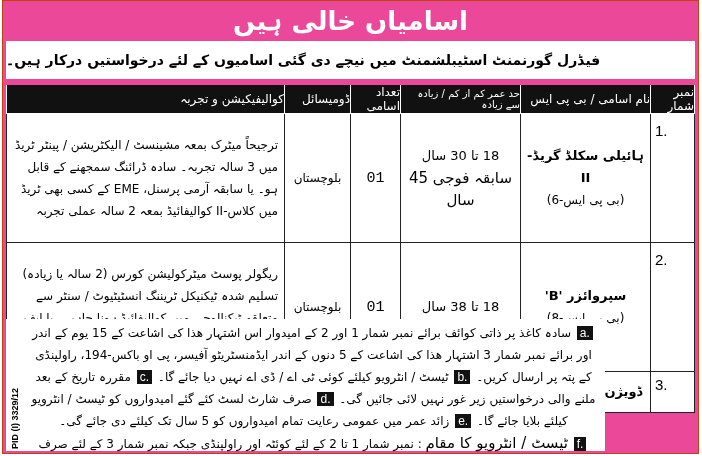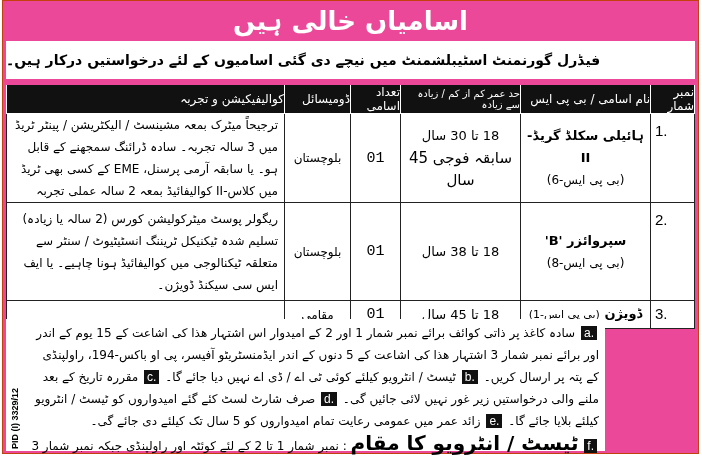--- a/index.html
+++ b/index.html
@@ -31,31 +31,31 @@
   table.jobs td {
     background: #fff; border: 1px solid #222; vertical-align: middle;
     font-size: 12px; text-align: center; padding: 2px 4px;
   }
   td.sr { vertical-align: top !important; text-align: left !important; font-family: "Liberation Sans", sans-serif; font-size: 15px !important; padding-top: 8px !important; direction: ltr; }
   td.post { font-weight: bold; font-size: 13px !important; line-height: 22px; }
   td.post .bps { font-weight: normal; font-size: 12px; display: block; }
   td.age { font-size: 13px !important; line-height: 22px; }
   td.age .sub { font-size: 15px; display: block; }
   td.qty { font-family: Liberation Mono, monospace; font-size: 15px !important; }
-  td.qual { text-align: right !important; font-size: 12px !important; line-height: 22px; padding: 0 6px !important; }
+  td.qual { text-align: right !important; font-size: 12px !important; line-height: 22px; padding: 20px 6px !important; }
   .notes {
     position: absolute; left: 3px; top: 318px; width: 599px; height: 132px;
-    background: #fff; direction: rtl; text-align: right; padding: 3px 6px 3px 22px;
+    background: #fff; direction: rtl; text-align: center; padding: 3px 6px 3px 22px;
     font-size: 12px; line-height: 22px;
   }
   .badge {
     display: inline-block; background: #111; color: #fff; font-family: "Liberation Sans", sans-serif;
     font-size: 12px; line-height: 14px; padding: 0 3px; margin: 0 2px; direction: ltr;
   }
-  .venue-head { font-weight: bold; font-size: 20px; }
+  .venue-head { font-weight: normal; font-size: 15px; }
   .pid {
     position: absolute; left: 7px; top: 448px; transform: rotate(-90deg); transform-origin: left top;
     font-family: "Liberation Sans", sans-serif; font-size: 9px; font-weight: bold; white-space: nowrap;
   }
 </style>
 </head>
 <body>
 
 <div class="ad">
   <div class="title">اسامیاں خالی ہیں</div>

